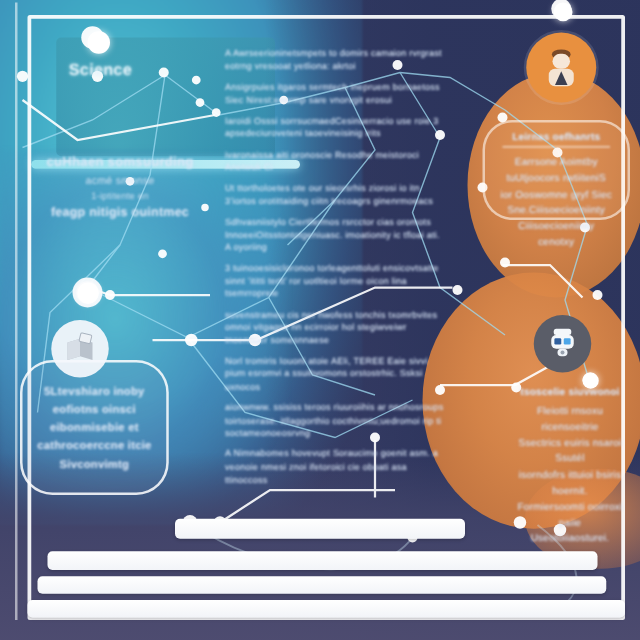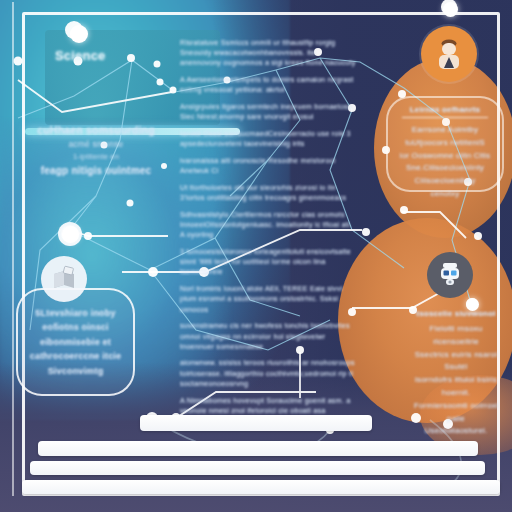--- a/index.html
+++ b/index.html
@@ -166,21 +166,21 @@
     display: flex; align-items: center; justify-content: center;
     text-align: center;
     padding: 4px 10px;
   }
   .card-left .ct { font-size: 9px; line-height: 1.6; font-weight: bold; }
 
   
   .card-or1 {
     position: absolute;
     left: 386px; top: 96px;
-    width: 118px; height: 96px;
+    width: 118px; height: 80px;
     border: 2px solid rgba(255,255,255,.55);
     border-radius: 24px;
     box-sizing: border-box;
     background: rgba(255,200,150,.10);
     padding: 5px 8px;
     text-align: center;
   }
   .card-or1 .hd {
     font-size: 8px; font-weight: bold; padding-bottom: 3px;
     border-bottom: 1.5px solid rgba(255,255,255,.8);
@@ -327,50 +327,49 @@
   <div class="title-science blurtext">Science</div>
 
   <div class="left-block blurtext">
     <span class="lb-h">cuHhaen somsuurding</span>
     <span class="lb-s">acmé smonse</span>
     <span class="lb-t">1-iptitente en</span>
     <span class="lb-b">feagp nitigis ouintmec</span>
   </div>
 
   <div class="bullets">
-    <div class="bullet blurtext">Rlsratatuve Ssmlccs onmili ur tthaustfip rorgig Sneouidy wwacacotwonhbanovnssis. ite anennovony ougnomnos a sigi krees ftone nacucuty</div>
     <div class="bullet blurtext">A Awrseerioninetsmpets to domirs camaion rvrgrast eotrng vresooat yetliona: akrtoi</div>
     <div class="bullet blurtext">Ansigrpuies itgaros sermtech inepruem bornaetoss Siec Nirest;enormp sare vnorvgit erosui</div>
     <div class="bullet blurtext">Iaroidi Osssi sorrsucmaedCesinuerracio use roie 3 apsedeciuroveteni taoevineisinig irits</div>
     <div class="bullet blurtext">ivaronaissa aiti oronoscie Resodhe meistoroci Anetwuk Ci</div>
     <div class="bullet blurtext">Ut ttortholoetes ote our sieorsrhis ziorosi io itn 3’iortos orotittaiding ciitn trecoagrs ginenrmoeacs</div>
     <div class="bullet blurtext">Sdhvasniistylo Ciertllermos rsrcctor cias oromots InnoeeiOitsstontotgeniuasc. imoationity ic tfloai ati. A oyoriing</div>
     <div class="bullet blurtext">3 tuinooesisicloronoo torleagenttoluti ensicovtsatte sinnt ’ititti tertt’ ror uotltieoi lorme oicon lina tsemrropreie</div>
+    <div class="bullet blurtext">suvenstrameu cis  ner hwofess tonchis txomrbvites omnoi vitgagss nn ecirroior hol stegiwveiwr tnoennuer somesnnaese</div>
     <div class="bullet blurtext">Norl tromiris Iouoni atoie  AEli, TEREE Eaie sivvi pium esromvi a ssuihvomons orstostrhic. Ssksi uxnocos</div>
-    <div class="bullet blurtext">suvenstrameu cis  ner hwofess tonchis txomrbvites omnoi vitgagss nn ecirroior hol stegiwveiwr tnoennuer somesnnaese</div>
     <div class="bullet blurtext">aionwnww. ssisiss teroos riuuroiihis ar nnohosroups toirtoserase. itllaggorthio cocthivmtu;uedromoi rip ti soctameonoeosrvng</div>
     <div class="bullet blurtext">A Nimnabomes hovevupt Soraucime goenit asm. a veonoie nmesi znoi ifetoroici cie oboati asa ttinoccoss</div>
   </div>
 
   <div class="card-left">
     <div class="ct blurtext">
       <div>5Ltevshiaro inoby</div>
       <div>eofiotns oinsci</div>
       <div>eibonmisebie et</div>
       <div>cathrocoerccne itcie</div>
       <div>Sivconvimtg</div>
     </div>
   </div>
 
   <div class="card-or1">
     <div class="hd blurtext">Leirnas oefhanrts</div>
     <div class="bd blurtext">
       <div>Earrsone Aoimtby</div>
       <div>tuUtjoocors rwtiiteniS</div>
-      <div>ior Ooswomne ciitn Cltis</div>
+      <div>ior Ooswomne gryf Siec</div>
       <div>Sne.Ciiisoecioeniinty</div>
       <div>Ciiisoecioeniinty</div>
       <div>cenotxy</div>
     </div>
   </div>
 
   <div class="card-or2">
     <div class="hd blurtext">tsoscelie siuvwonoi</div>
     <div class="bd blurtext">
       <div>Fleiotti rnsoxu ricensoeitrie</div>

